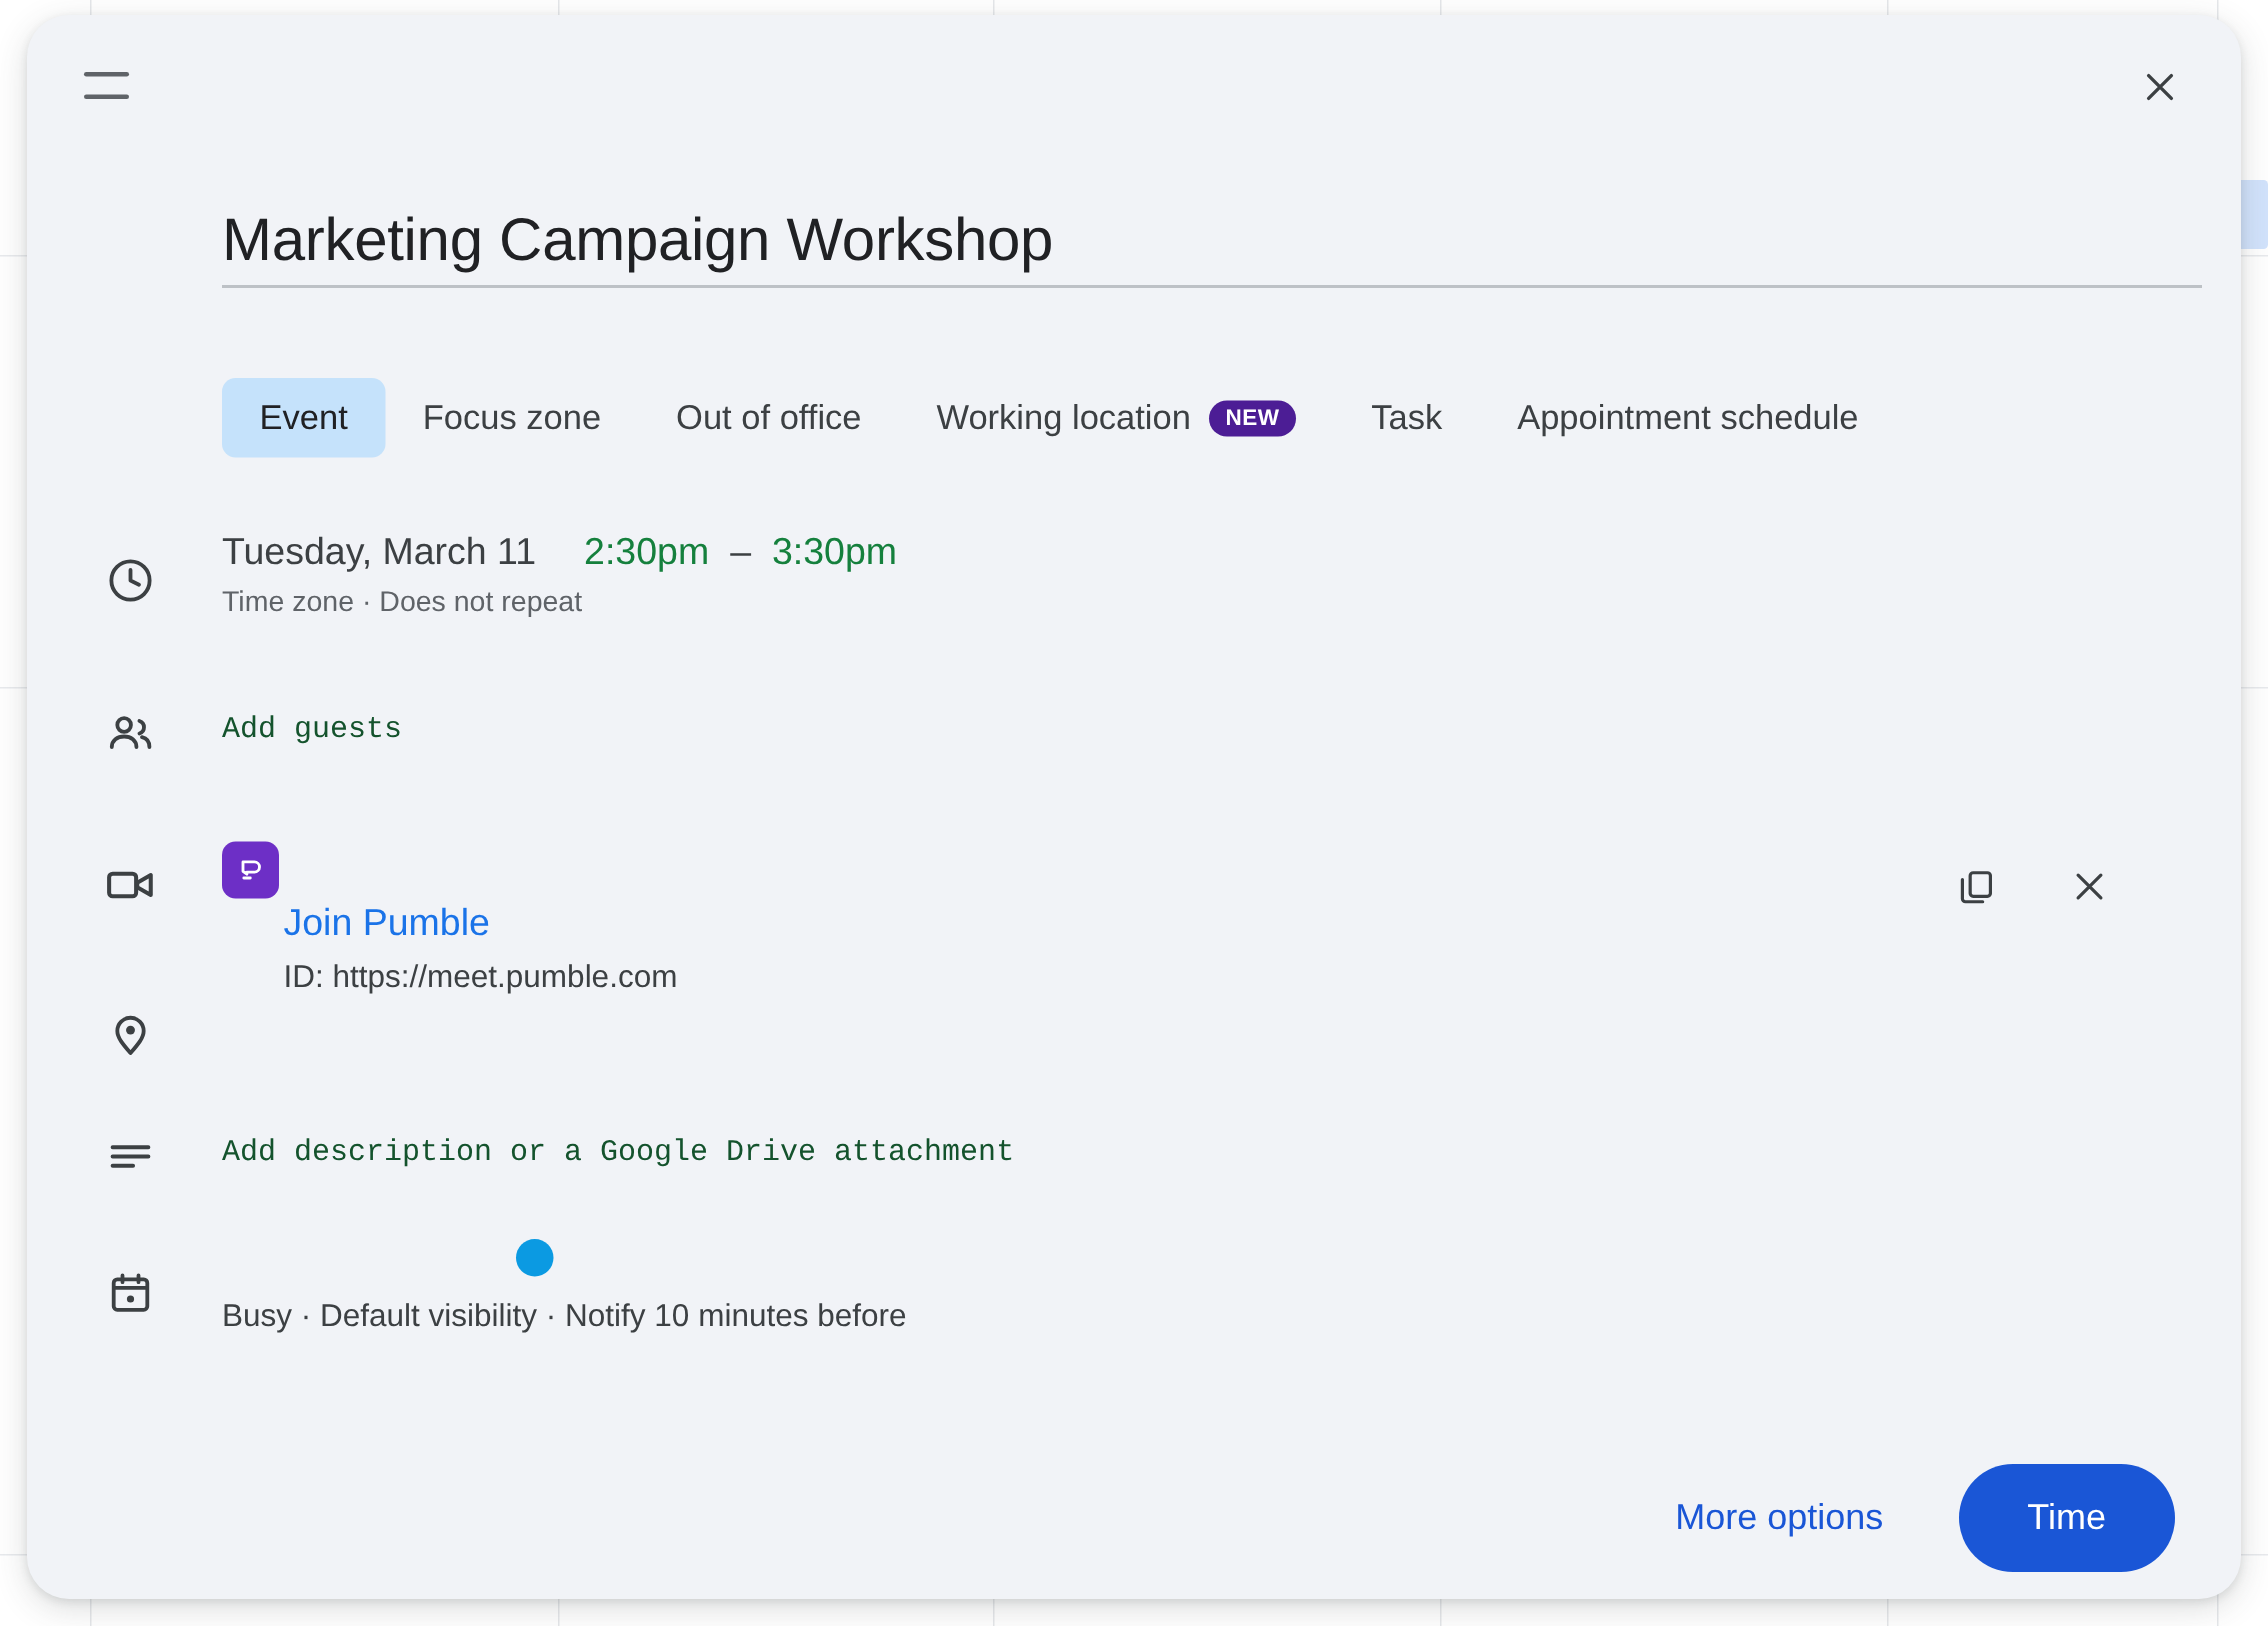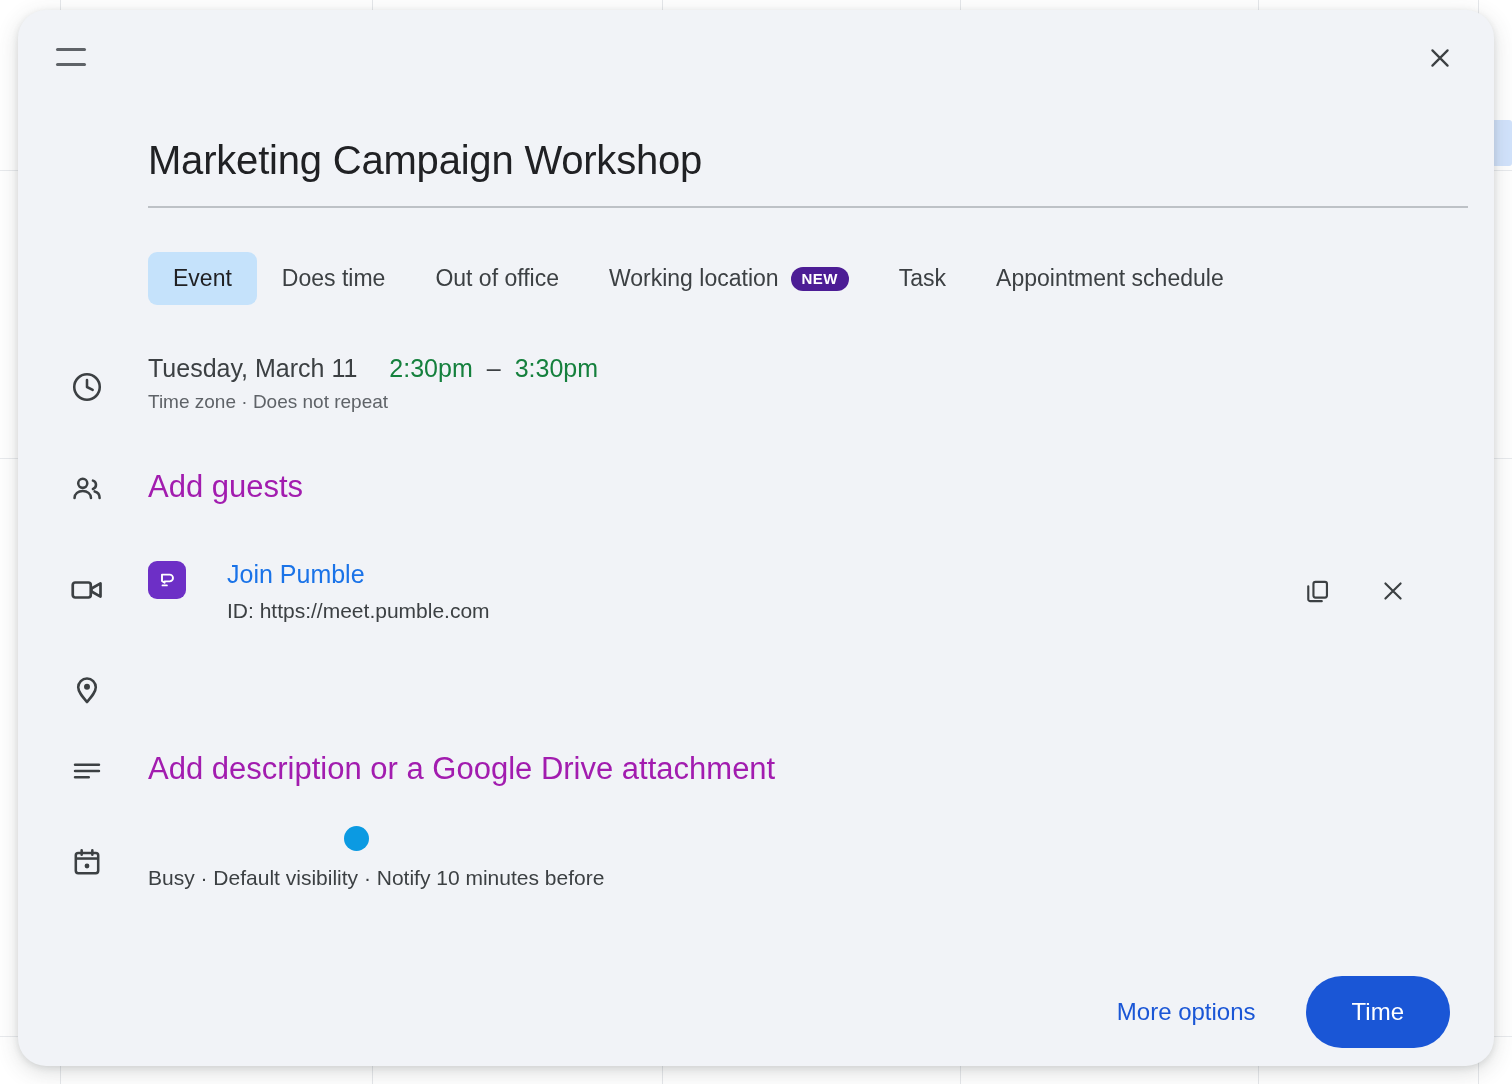--- a/index.html
+++ b/index.html
@@ -110,21 +110,21 @@
     font-size: 40px;
     font-weight: 400;
     color: #202124;
     letter-spacing: -.2px;
     line-height: 52px;
     background: transparent;
     border: none;
     outline: none;
     width: 100%;
     font-family: "Liberation Sans", sans-serif;
-    padding: 0 0 20px 0;
+    padding: 0 0 4px 0;
     display: block;
   }
   .title-underline {
     height: 2px;
     background: #bdc1c6;
     width: 100%;
   }
 
   
   .tabs {
@@ -178,40 +178,42 @@
     left: 130px;
     right: 40px;
   }
   .secondary-text {
     font-size: 19px;
     color: #5f6368;
     line-height: 28px;
     margin-top: 5px;
   }
   .placeholder-text {
-    font-size: 31px;
-    color: #a21caf;
+    font-size: 20px;
+    color: #14532d;
     line-height: 34px;
     cursor: text;
+    font-family: Liberation Mono, monospace;
   }
 
   .dt-line {
     display: flex;
     align-items: baseline;
     gap: 0;
   }
   .dt-date { font-size: 25px; color: #3c4043; }
   .dt-gap { display: inline-block; width: 32px; }
   .dt-time { font-size: 25px; color: #15803d; }
   .dt-dash { font-size: 25px; color: #3c4043; padding: 0 14px; }
 
   
   .conf-inner {
     display: flex;
     align-items: flex-start;
+    flex-direction: column;
   }
   .pumble-logo {
     width: 38px;
     height: 38px;
     border-radius: 9px;
     background: #6d2fc6;
     display: flex;
     align-items: center;
     justify-content: center;
     flex: 0 0 auto;
@@ -335,21 +337,21 @@
     <div class="title-wrap">
       <div class="event-title">Marketing Campaign Workshop</div>
       <div class="title-underline"></div>
     </div>
 
     <div class="tabs">
       <button class="tab active">
         <span>Event</span>
       </button>
       <button class="tab">
-        <span>Does time</span>
+        <span>Focus zone</span>
       </button>
       <button class="tab">
         <span>Out of office</span>
       </button>
       <button class="tab">
         <span>Working location</span>
         <span class="badge-new">NEW</span>
       </button>
       <button class="tab">
         <span>Task</span>

